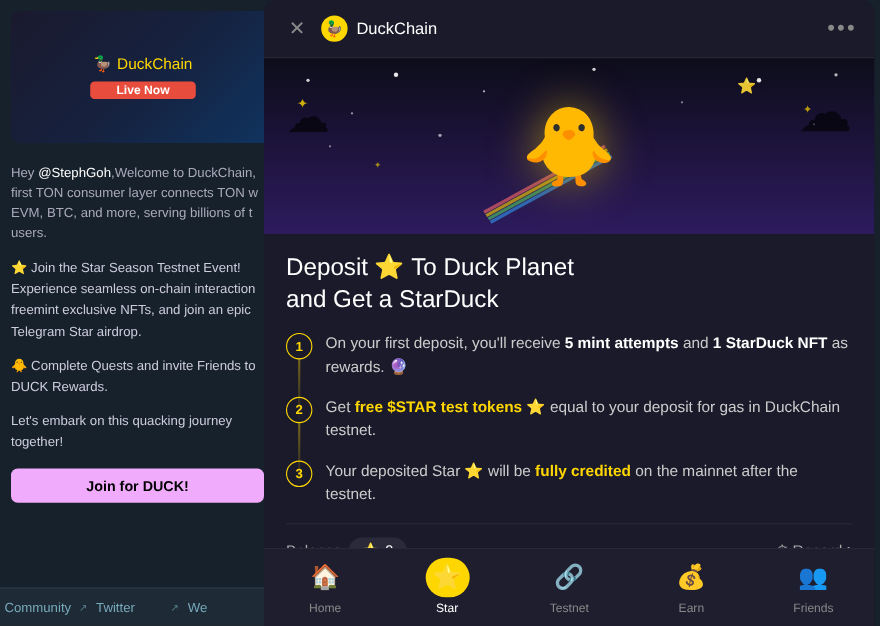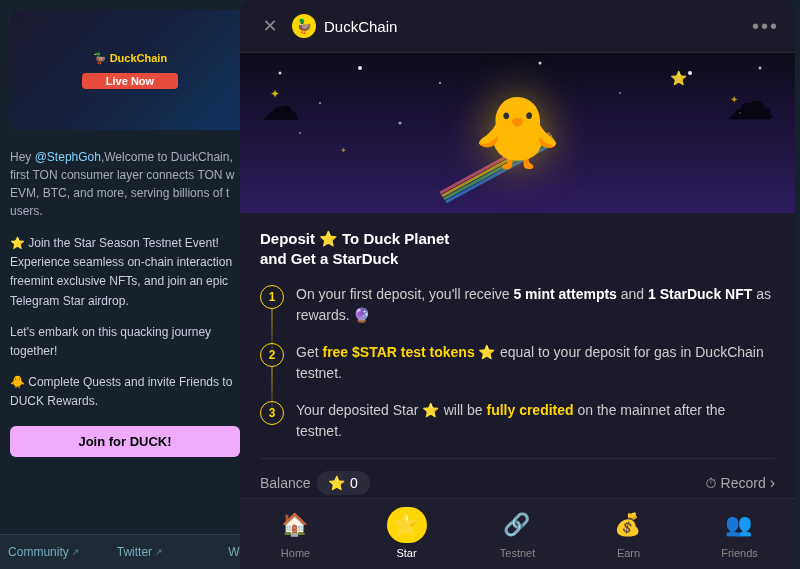--- a/index.html
+++ b/index.html
@@ -37,23 +37,23 @@
       background: linear-gradient(135deg, #1a1a2e 0%, #16213e 50%, #0f3460 100%);
       position: relative;
       overflow: hidden;
       display: flex;
       flex-direction: column;
       align-items: center;
       justify-content: center;
     }
 
     .chat-banner-logo {
-      font-size: 11px;
+      font-size: 14px;
       color: #ffd700;
-      font-weight: bold;
+      font-weight: normal;
       margin-bottom: 4px;
     }
 
     .chat-banner-title {
       font-size: 13px;
       color: white;
       font-weight: bold;
       text-align: center;
       line-height: 1.3;
     }
@@ -69,21 +69,21 @@
     }
 
     .chat-text {
       padding: 8px 10px;
       font-size: 12px;
       color: #aab;
       line-height: 1.5;
     }
 
     .chat-text .mention {
-      color: #7dd3fc;
+      color: #ffffff;
     }
 
     .chat-emoji-text {
       padding: 6px 10px;
       font-size: 12px;
       color: #ccd;
       line-height: 1.6;
     }
 
     .join-btn {
@@ -112,21 +112,21 @@
 
     .bottom-link-item {
       flex: 1;
       padding: 10px 4px;
       text-align: center;
       font-size: 12px;
       color: #7ab;
       cursor: pointer;
       display: flex;
       align-items: center;
-      justify-content: flex-end;
+      justify-content: space-between;
       gap: 3px;
     }
 
     .bottom-link-item .ext-icon {
       font-size: 9px;
       opacity: 0.7;
     }
 
     
     .modal {
@@ -239,22 +239,22 @@
       flex: 1;
       overflow-y: auto;
       background: #1a1a2a;
       padding: 0 20px 0;
     }
 
     .modal-content::-webkit-scrollbar { width: 4px; }
     .modal-content::-webkit-scrollbar-thumb { background: #333; }
 
     .deposit-title {
-      font-size: 15px;
-      font-weight: bold;
+      font-size: 22px;
+      font-weight: normal;
       color: white;
       line-height: 1.3;
       margin: 16px 0 16px;
     }
 
     .feature-list {
       display: flex;
       flex-direction: column;
       gap: 16px;
       margin-bottom: 16px;
@@ -408,22 +408,22 @@
   <div class="chat-banner">
     <div class="chat-banner-logo">🦆 DuckChain</div>
     <div class="live-badge">Live Now</div>
   </div>
 
   <div class="chat-text">
     <span>Hey </span><span class="mention">@StephGoh</span><span>,Welcome to DuckChain, first TON consumer layer connects TON w EVM, BTC, and more, serving billions of t users.</span>
   </div>
 
   <div class="chat-emoji-text">⭐ Join the Star Season Testnet Event! Experience seamless on-chain interaction freemint exclusive NFTs, and join an epic Telegram Star airdrop.</div>
+  <div class="chat-emoji-text">🐥 Complete Quests and invite Friends to DUCK Rewards.</div>
   <div class="chat-emoji-text">Let's embark on this quacking journey together!</div>
-  <div class="chat-emoji-text">🐥 Complete Quests and invite Friends to DUCK Rewards.</div>
 
   <button class="join-btn">Join for DUCK!</button>
 
   <div class="bottom-links">
     <div class="bottom-link-item">
       <span>Community</span>
       <span class="ext-icon">↗</span>
     </div>
     <div class="bottom-link-item">
       <span>Twitter</span>

